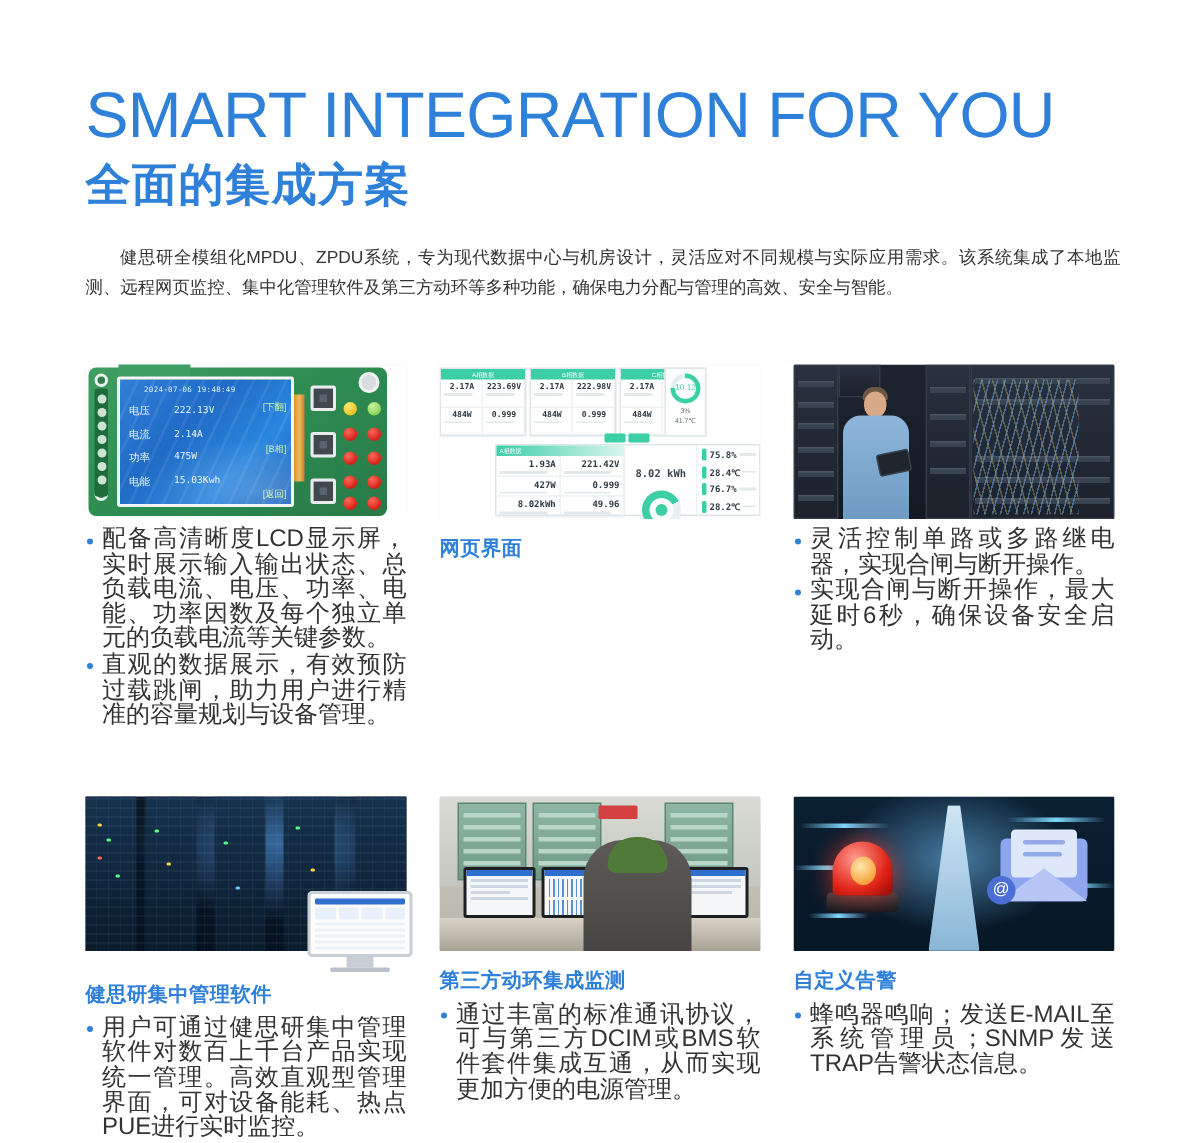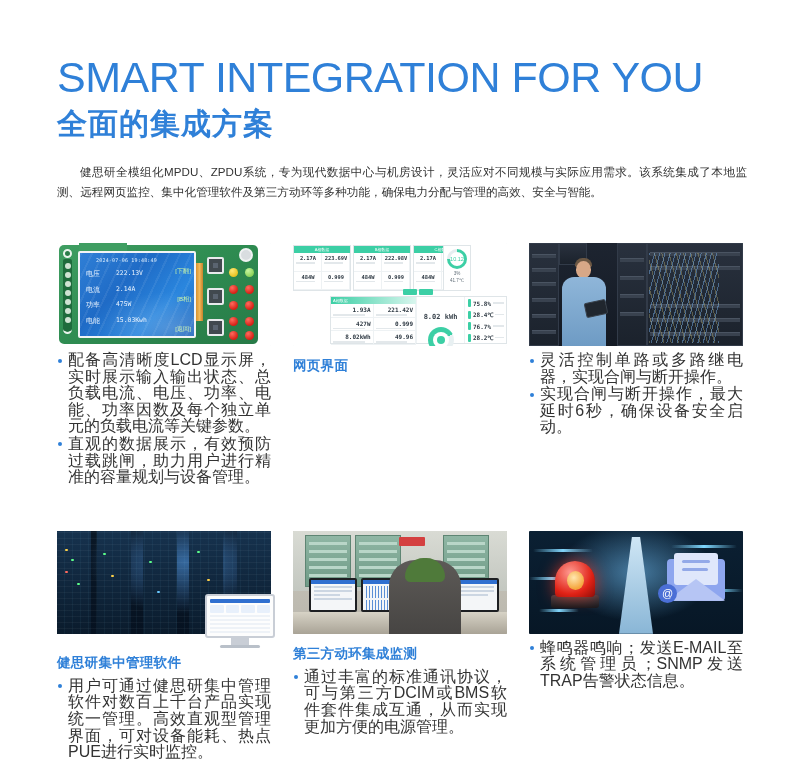--- a/index.html
+++ b/index.html
@@ -776,19 +776,20 @@
             <div class="env-back"></div>
             <div class="env-paper">
                 <i></i>
                 <i style="margin-top:5px; width:60%"></i>
               </div>
             <div class="env-flap"></div>
             <div class="env-at">@</div>
           </div>
         </div>
       </div>
+      <div class="card-title">自定义告警</div>
       <ul class="bullets">
         <li>蜂鸣器鸣响；发送E-MAIL至系统管理员；SNMP发送TRAP告警状态信息。</li>
       </ul>
     </div>
 
   </div>
 </div>
 
 </body></html>

